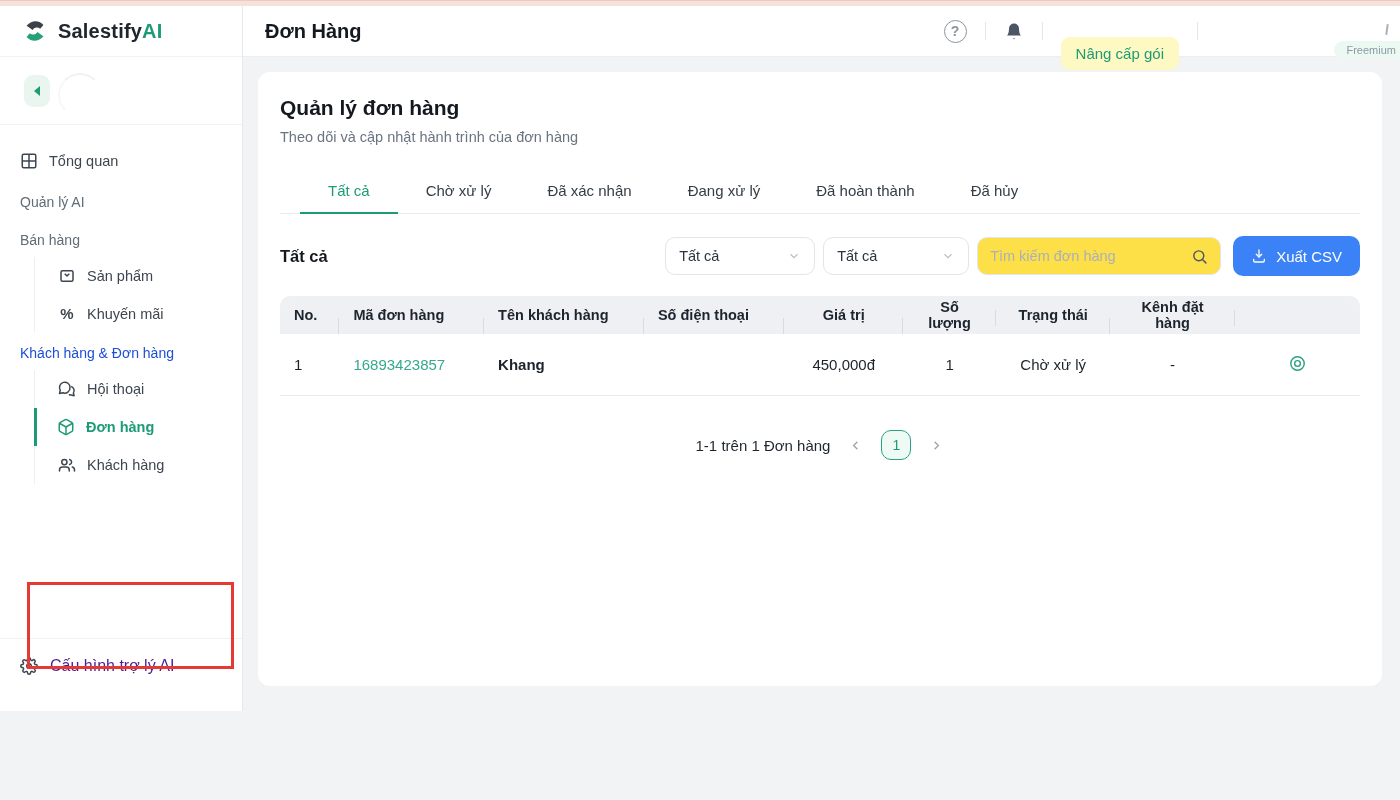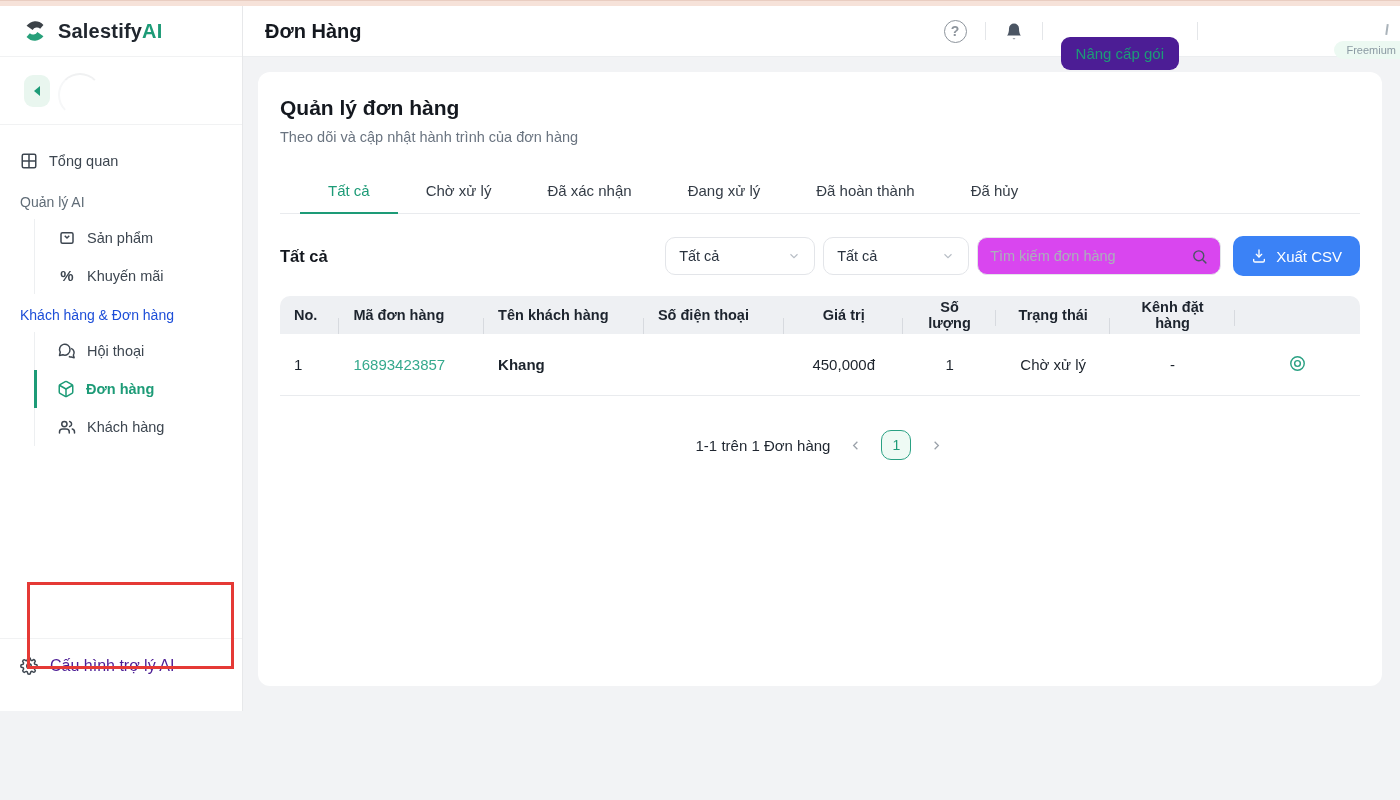--- a/index.html
+++ b/index.html
@@ -39,38 +39,38 @@
 
   
   .main { flex:1; display:flex; flex-direction:column; position:relative; min-width:0; }
   .topbar { height:51px; background:#fff; border-bottom:1px solid #eceef0; display:flex; align-items:center; padding:0 22px; position:relative; }
   .page-header-title { font-size:20px; font-weight:800; color:#14181f; }
   .topbar-right { margin-left:auto; display:flex; align-items:center; gap:18px; padding-right:180px; }
   .tb-divider { width:1px; height:18px; background:#e4e6e9; }
   .icon-btn { background:none; border:none; cursor:pointer; display:flex; align-items:center; color:#6f767e; }
   .help-circle { width:23px; height:23px; border:1.8px solid #8d949c; border-radius:50%; display:flex; align-items:center; justify-content:center; font-size:14px; font-weight:700; color:#8d949c; }
   .bell { color:#4b5563; }
-  .upgrade-btn { background:#4c1d95; color:#1d9b77; border:none; border-radius:9px; padding:8px 15px; font-size:15px; cursor:pointer; font-family:inherit;margin-top:44px; }
+  .upgrade-btn { background:#fef9c3; color:#1d9b77; border:none; border-radius:9px; padding:8px 15px; font-size:15px; cursor:pointer; font-family:inherit;margin-top:44px; }
   .mini-tick { position:absolute; right:13px; top:18px; width:1.5px; height:11px; background:#aab3ba; transform:rotate(8deg); }
   .plan-badge { position:absolute; right:-8px; top:35px; background:#ecf9f2; color:#8b9aa3; font-size:11px; padding:3px 12px; border-radius:10px; }
 
   .content { flex:1; padding:15px 18px 25px 15px; }
   .card { background:#fff; border-radius:12px; height:100%; padding:24px 22px; position:relative; }
   .page-title { font-size:21px; font-weight:800; color:#14181f; }
   .page-subtitle { margin-top:9px; font-size:14.5px; color:#6a7480; }
 
   .tabs { display:flex; margin-top:24px; border-bottom:1px solid #e9ebee; padding-left:20px; }
   .tab { padding:13px 28px; font-size:15px; color:#343c46; cursor:pointer; border-bottom:2px solid transparent; margin-bottom:-1px; }
   .tab.active { color:#1d9b77; border-bottom-color:#1d9b77; }
 
   .filter-row { display:flex; align-items:center; margin-top:22px; gap:8px; }
   .list-title { font-size:16.5px; font-weight:800; color:#14181f; margin-right:auto; }
   .select-box { width:150px; height:38px; border:1px solid #e3e5e9; border-radius:10px; display:flex; align-items:center; justify-content:space-between; padding:0 13px; font-size:14.5px; color:#2b3440; cursor:pointer; background:#fff; }
   .select-box .chev { color:#b7bdc5; }
-  .search-box { width:244px; height:38px; border:1px solid #e3e5e9; border-radius:10px; display:flex; align-items:center; padding:0 12px; gap:8px; background:#d946ef; }
+  .search-box { width:244px; height:38px; border:1px solid #e3e5e9; border-radius:10px; display:flex; align-items:center; padding:0 12px; gap:8px; background:#fde047; }
   .search-box input { border:none; outline:none; flex:1; font-size:14.5px; font-family:inherit; color:#2b3440; background:transparent; min-width:0; }
   .search-box input::placeholder { color:#aab1ba; }
   .search-box .search-ic { color:#4b5563; }
   .export-btn { height:40px; background:#3b82f6; color:#fff; border:none; border-radius:10px; padding:0 18px; font-size:15px; display:flex; align-items:center; gap:9px; cursor:pointer; margin-left:4px; font-family:inherit; }
 
   .table { margin-top:20px; }
   .thead { display:flex; align-items:center; background:#eef0f3; border-radius:10px 10px 0 0; height:38px; }
   .th { font-size:14.5px; font-weight:700; color:#1d242e; padding:0 14px; position:relative; }
   .th:not(:last-child)::after { content:""; position:absolute; right:0; top:11px; width:1px; height:16px; background:#d7dadf; }
   .trow { display:flex; align-items:center; height:62px; border-bottom:1px solid #e9ebee; background:#fff; }
@@ -123,20 +123,21 @@
         <svg width="18" height="18" viewBox="0 0 24 24" fill="none" stroke="currentColor" stroke-width="2">
             <rect x="3" y="3" width="18" height="18" rx="2"></rect>
             <line x1="3" y1="12" x2="21" y2="12"></line>
             <line x1="12" y1="3" x2="12" y2="21"></line>
           </svg>
         <span>Tổng quan</span>
       </div>
 
       <div class="section-label">Quản lý AI</div>
 
+      <div class="section-label">Bán hàng</div>
       <div class="group">
         <div class="nav-item">
           <svg width="18" height="18" viewBox="0 0 24 24" fill="none" stroke="currentColor" stroke-width="2" stroke-linejoin="round">
               <rect x="4" y="5" width="16" height="14" rx="2"></rect>
               <polyline points="9 9 12 12 15 9"></polyline>
             </svg>
           <span>Sản phẩm</span>
         </div>
         <div class="nav-item">
           <span class="pct">%</span>

